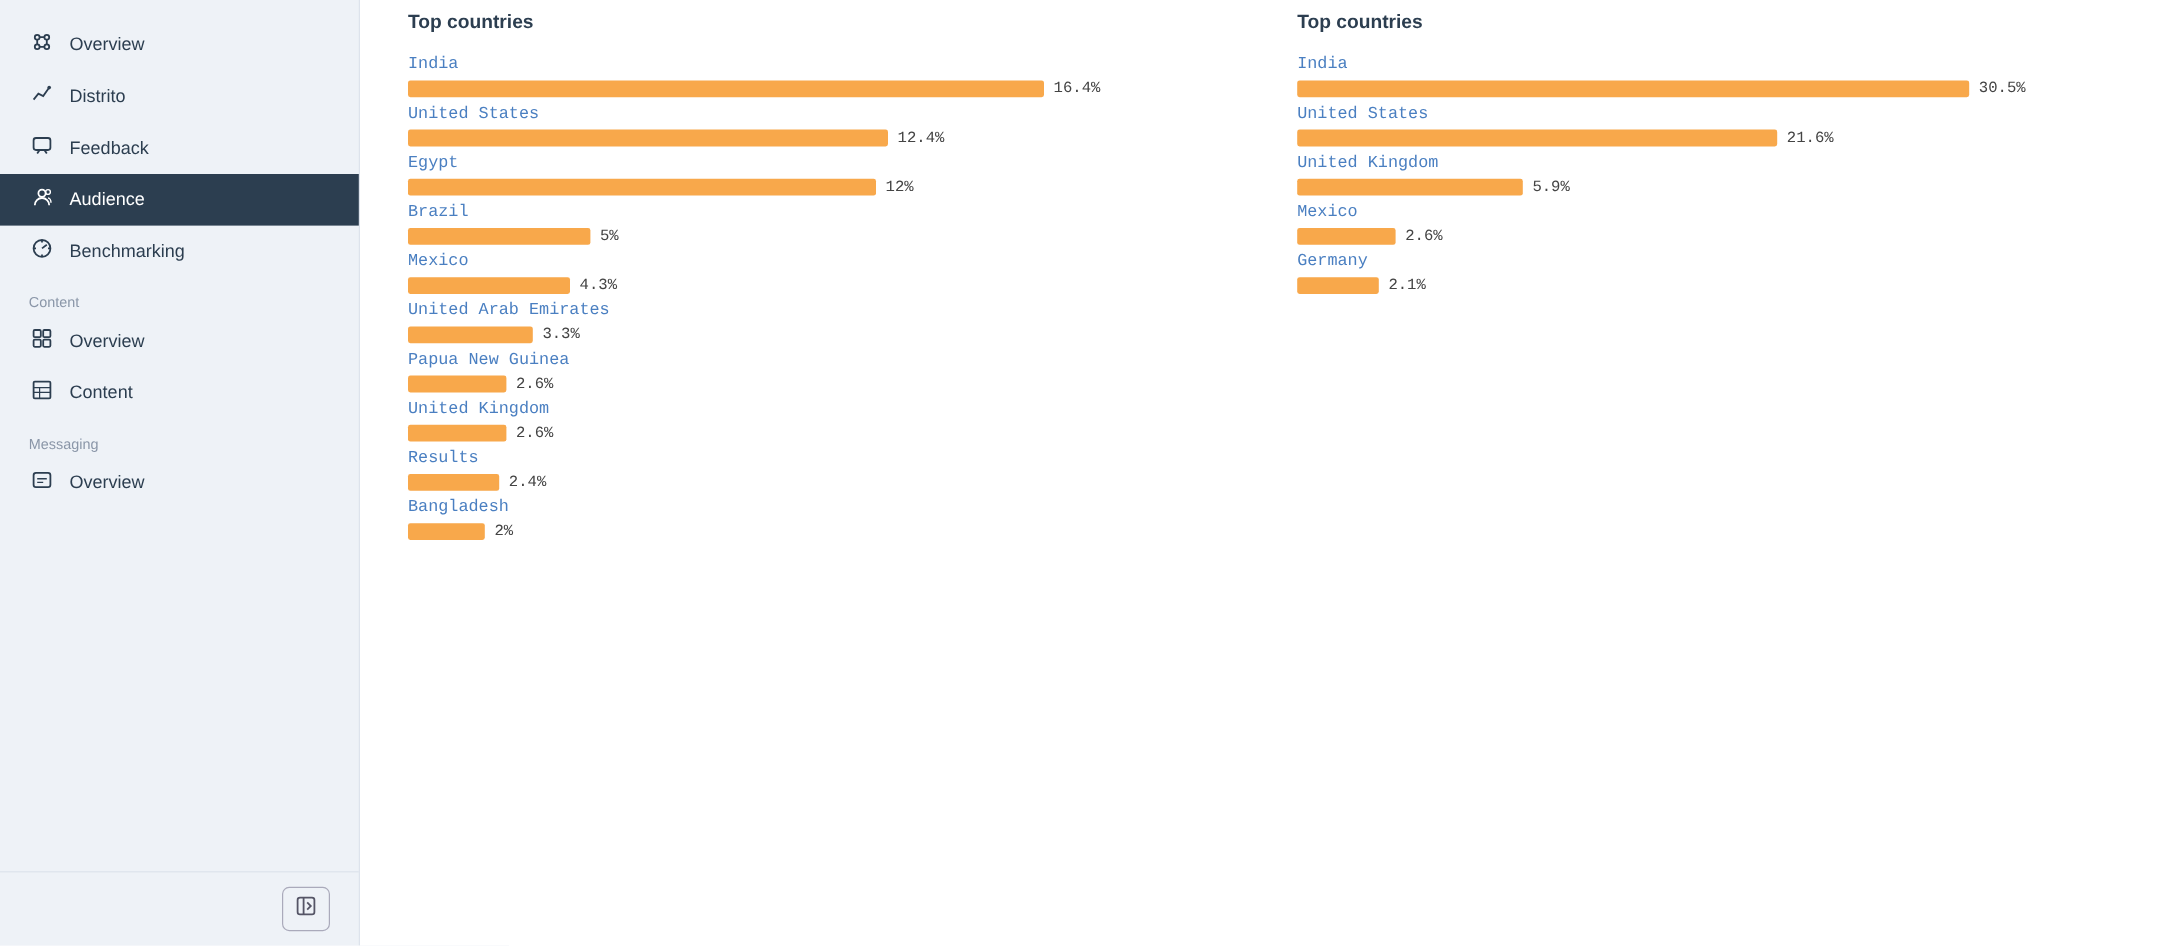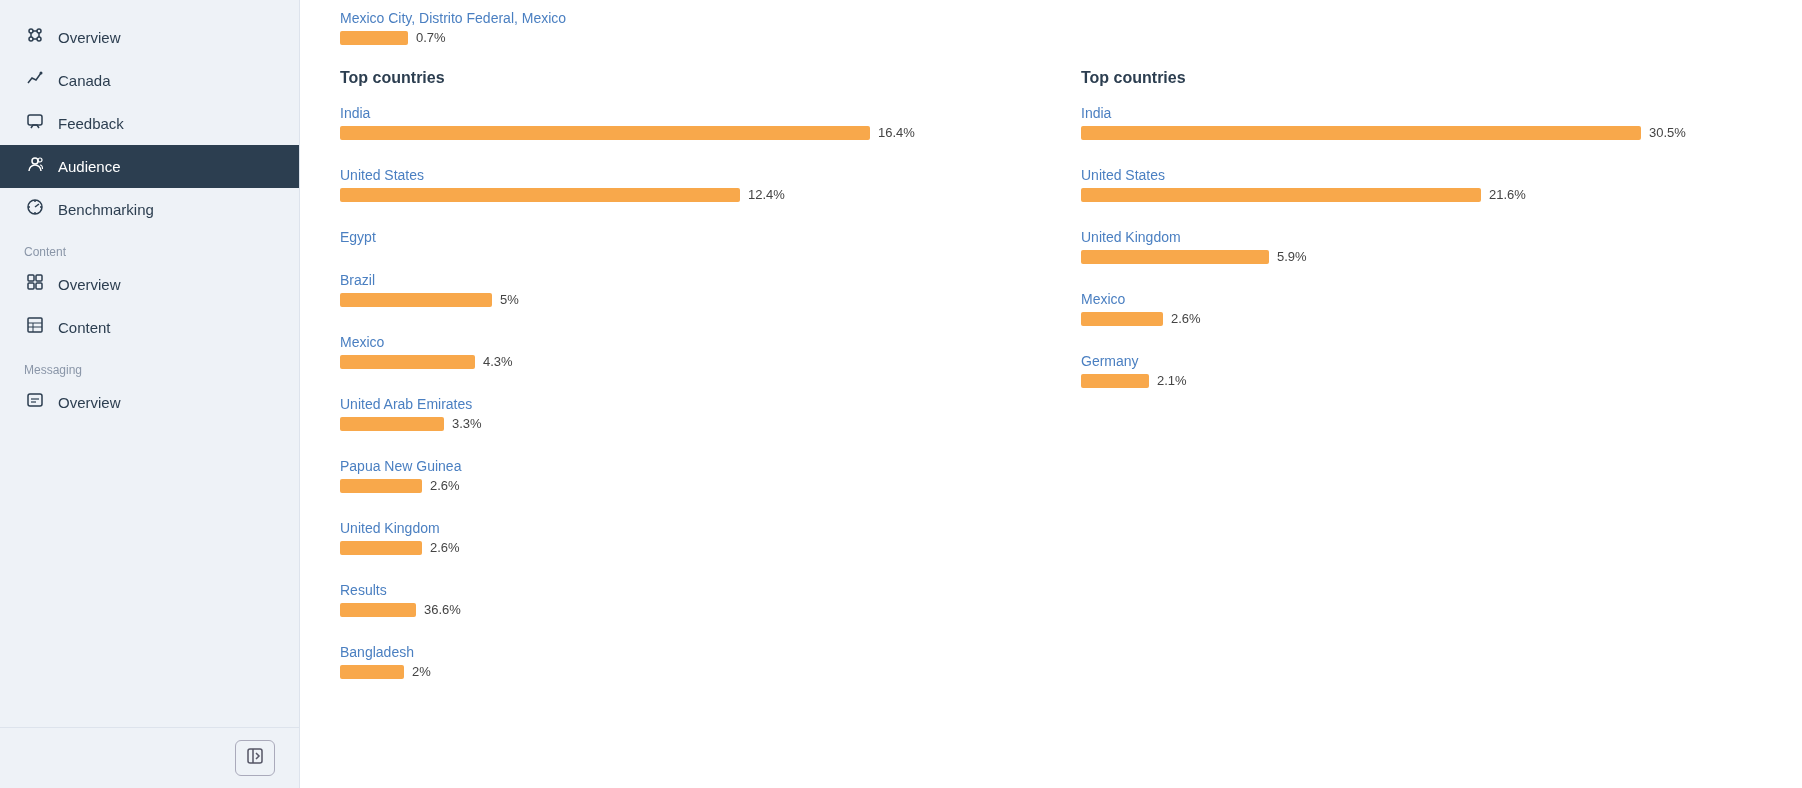--- a/index.html
+++ b/index.html
@@ -95,21 +95,22 @@
     }
 
     
     .section-title {
       font-size: 16px;
       font-weight: 600;
       color: #2c3e50;
       margin-bottom: 18px;
     }
     .country-item {
-      margin-bottom: 27px;
+      margin-bottom: 6px;
+      font-family: Liberation Mono, monospace;
     }
     .country-name {
       color: #4a7fc1;
       font-size: 14px;
       margin-bottom: 4px;
     }
   </style>
 </head>
 <body>
 
@@ -132,21 +133,21 @@
       <span>Overview</span>
     </div>
 
     <div class="sidebar-item">
       <span class="icon">
         <svg width="18" height="18" viewBox="0 0 18 18" fill="none">
           <polyline points="2,14 6,9 10,11 15,4" stroke="#2c3e50" stroke-width="1.5" fill="none"></polyline>
           <circle cx="15" cy="4" r="1.5" fill="#2c3e50"></circle>
         </svg>
       </span>
-      <span>Canada</span>
+      <span>Distrito</span>
     </div>
 
     <div class="sidebar-item">
       <span class="icon">
         <svg width="18" height="18" viewBox="0 0 18 18" fill="none">
           <rect x="2" y="3" width="14" height="10" rx="2" stroke="#2c3e50" stroke-width="1.5"></rect>
           <path d="M5 16l2-3h4l2 3" stroke="#2c3e50" stroke-width="1.5" fill="none"></path>
         </svg>
       </span>
       <span>Feedback</span>
@@ -225,27 +226,20 @@
         <line x1="7" y1="2" x2="7" y2="16" stroke="#556" stroke-width="1.5"></line>
         <polyline points="10,6 13,9 10,12" stroke="#556" stroke-width="1.5" fill="none"></polyline>
       </svg>
     </button>
   </div>
 </div>
 
 <div class="main-content">
   <div class="content-inner">
 
-    <div class="top-city-row">
-      <div class="city-name">Mexico City, Distrito Federal, Mexico</div>
-      <div class="bar-row">
-        <div class="bar-container" style="width:68px;"></div>
-        <span class="bar-label">0.7%</span>
-      </div>
-    </div>
 
     <div class="columns-grid">
 
       <div class="left-column">
         <div class="section-title">Top countries</div>
         <div id="left-countries-list">
             <div class="country-item">
     <div class="country-name">India</div>
     <div class="bar-row">
       <div class="bar-container" style="width:530px;"></div>
@@ -254,20 +248,24 @@
   </div>
             <div class="country-item">
     <div class="country-name">United States</div>
     <div class="bar-row">
       <div class="bar-container" style="width:400px;"></div>
       <span class="bar-label">12.4%</span>
     </div>
   </div>
             <div class="country-item">
     <div class="country-name">Egypt</div>
+    <div class="bar-row">
+      <div class="bar-container" style="width:390px;"></div>
+      <span class="bar-label">12%</span>
+    </div>
   </div>
             <div class="country-item">
     <div class="country-name">Brazil</div>
     <div class="bar-row">
       <div class="bar-container" style="width:152px;"></div>
       <span class="bar-label">5%</span>
     </div>
   </div>
             <div class="country-item">
     <div class="country-name">Mexico</div>
@@ -294,21 +292,21 @@
     <div class="country-name">United Kingdom</div>
     <div class="bar-row">
       <div class="bar-container" style="width:82px;"></div>
       <span class="bar-label">2.6%</span>
     </div>
   </div>
             <div class="country-item">
     <div class="country-name">Results</div>
     <div class="bar-row">
       <div class="bar-container" style="width:76px;"></div>
-      <span class="bar-label">36.6%</span>
+      <span class="bar-label">2.4%</span>
     </div>
   </div>
             <div class="country-item">
     <div class="country-name">Bangladesh</div>
     <div class="bar-row">
       <div class="bar-container" style="width:64px;"></div>
       <span class="bar-label">2%</span>
     </div>
   </div>
           </div>

